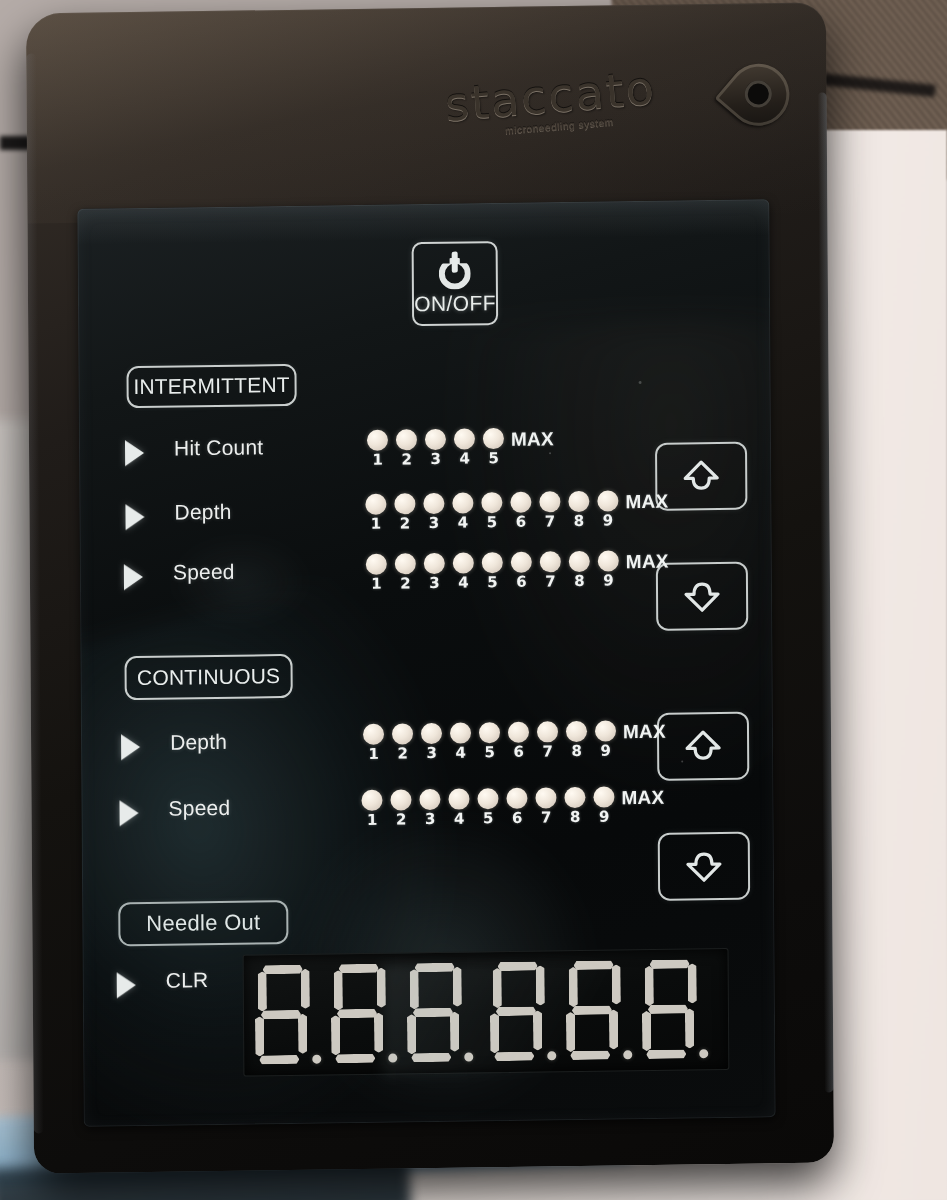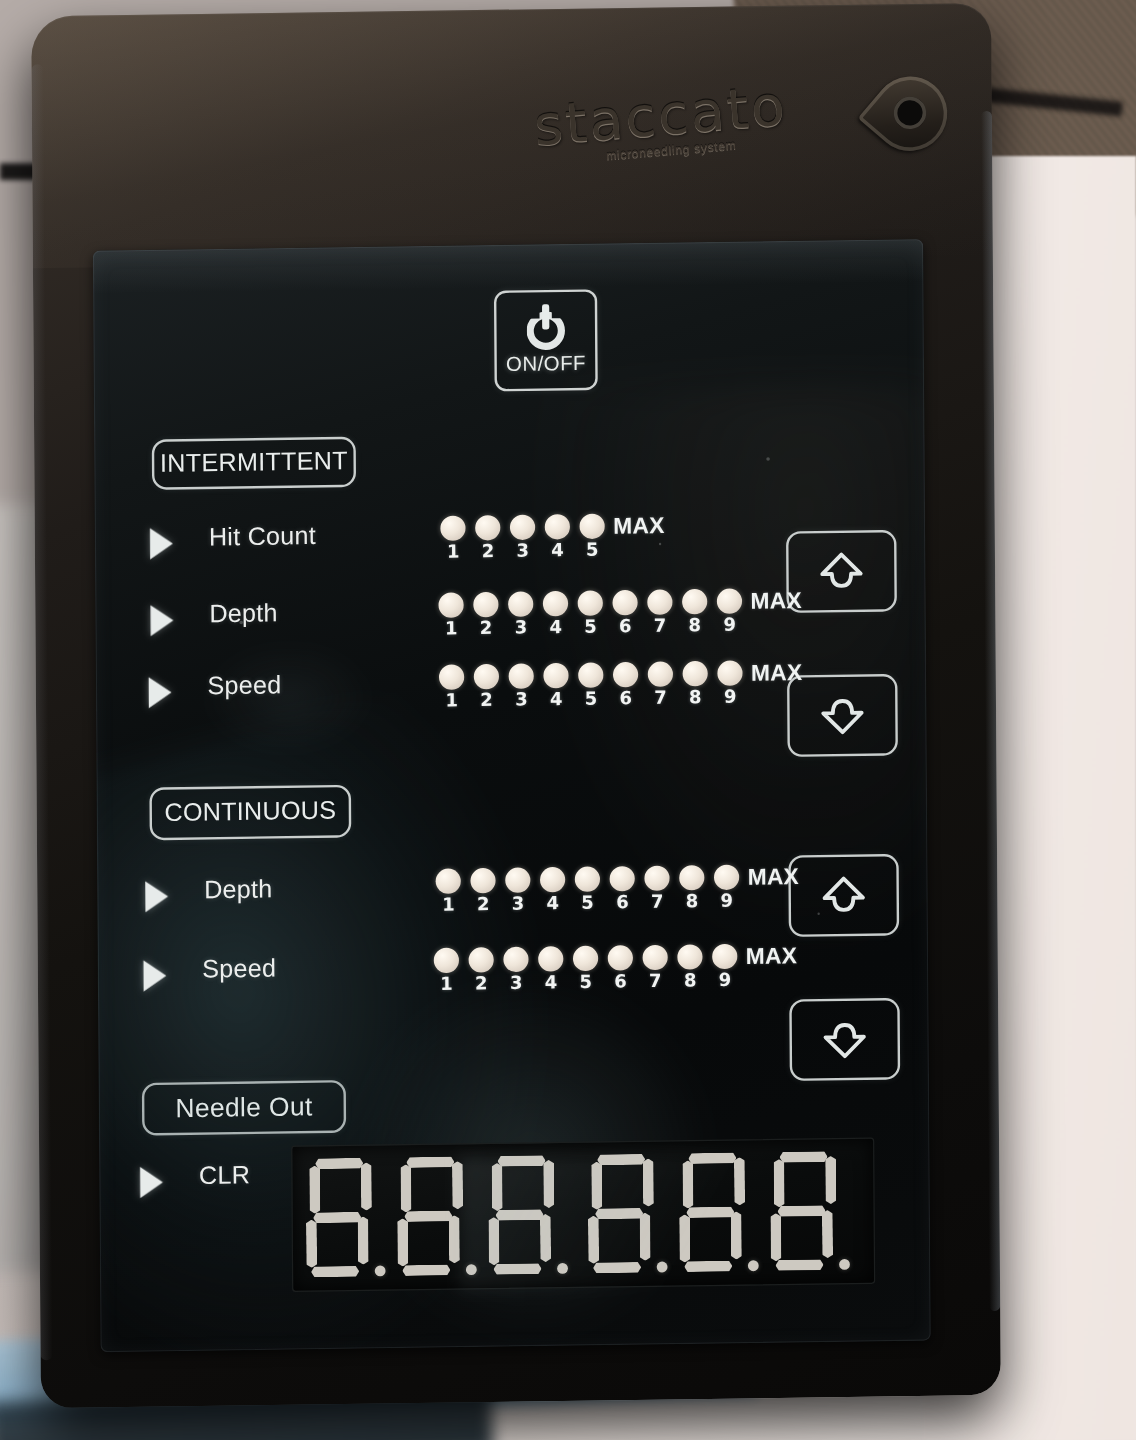--- a/index.html
+++ b/index.html
@@ -165,21 +165,21 @@
   .pwr-ring{
     position:absolute; left:3px; top:6px; width:32px; height:32px;
     border:6px solid #e3e7e6; border-radius:50%;
     clip-path: polygon(0% 18%, 34% 18%, 34% 0%, 66% 0%, 66% 18%, 100% 18%, 100% 100%, 0% 100%);
   }
   .pwr-bar{
     position:absolute; left:16px; top:0px; width:6px; height:21px;
     background:#e7eceb; border-radius:2px;
   }
   #onoff .lbl{
-    font-size:17px; letter-spacing:.4px; color:#e8ecea; font-weight:400;
+    font-size:21px; letter-spacing:.4px; color:#e8ecea; font-weight:400;
     text-shadow:0 0 4px rgba(230,240,240,.4);
   }
 
   
   .pill{
     border:2px solid #c9cecd; border-radius:12px;
     display:flex; align-items:center; justify-content:center;
     color:#e9edec; cursor:pointer;
     box-shadow:0 0 5px rgba(190,205,205,.10);
   }

